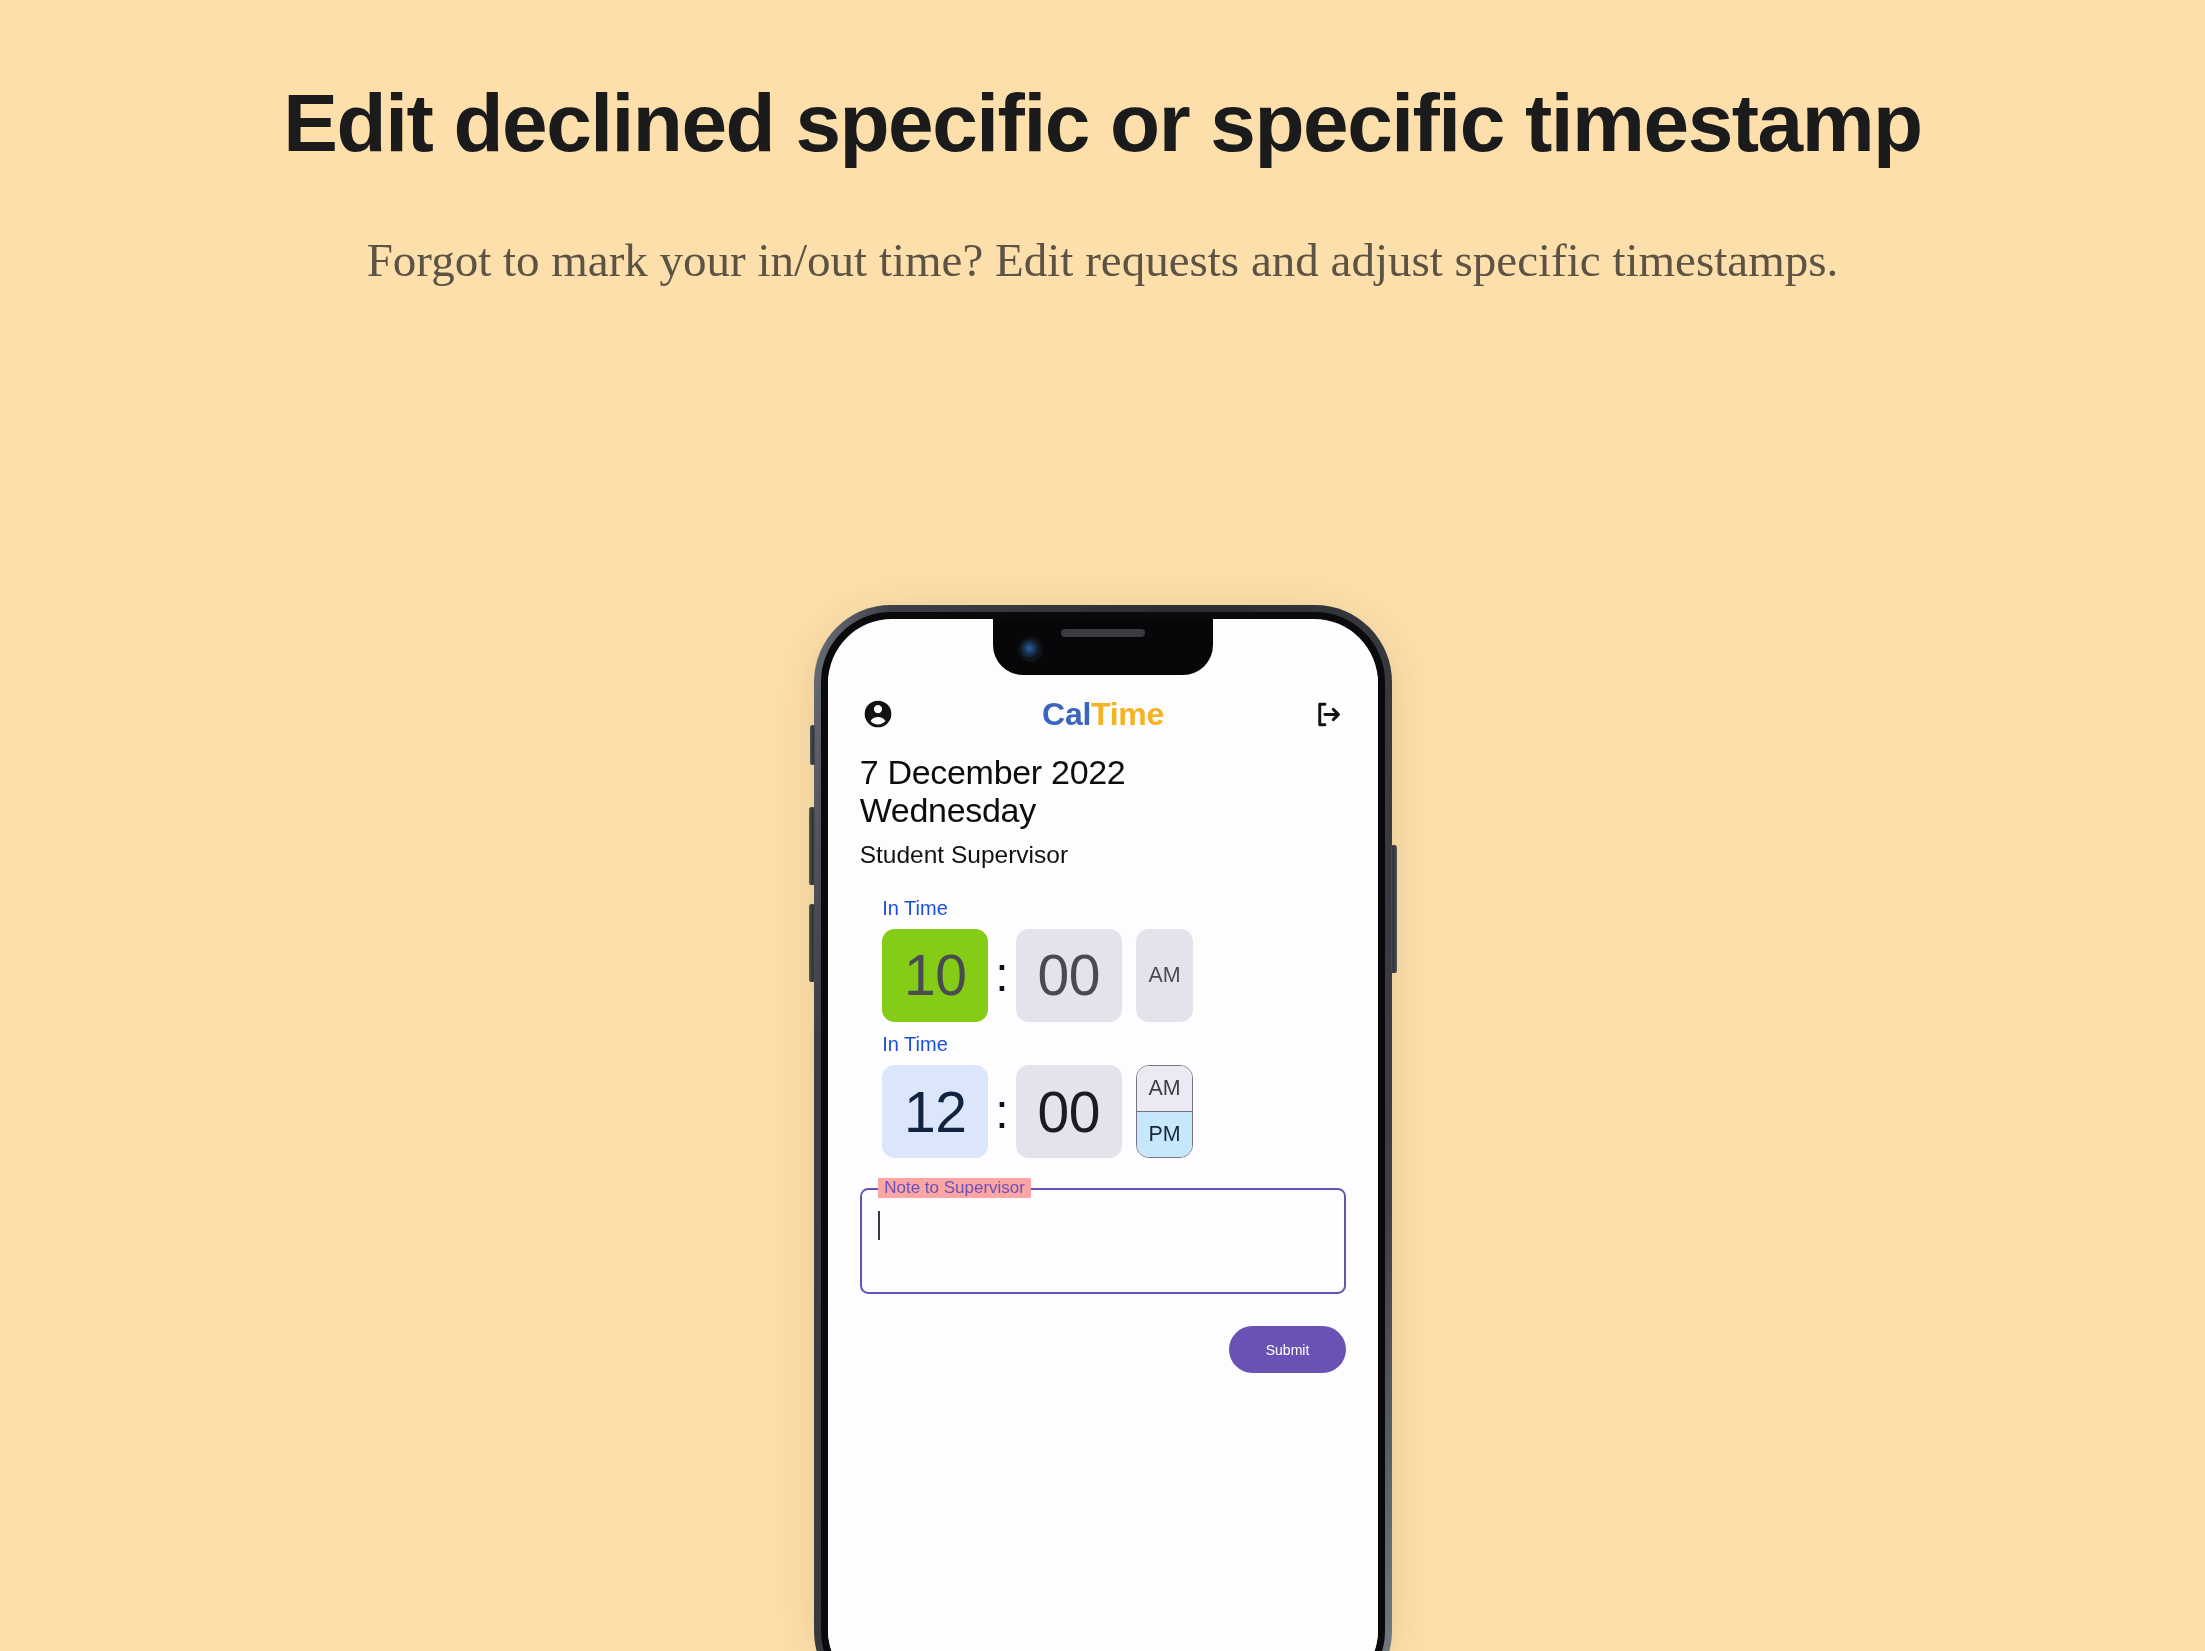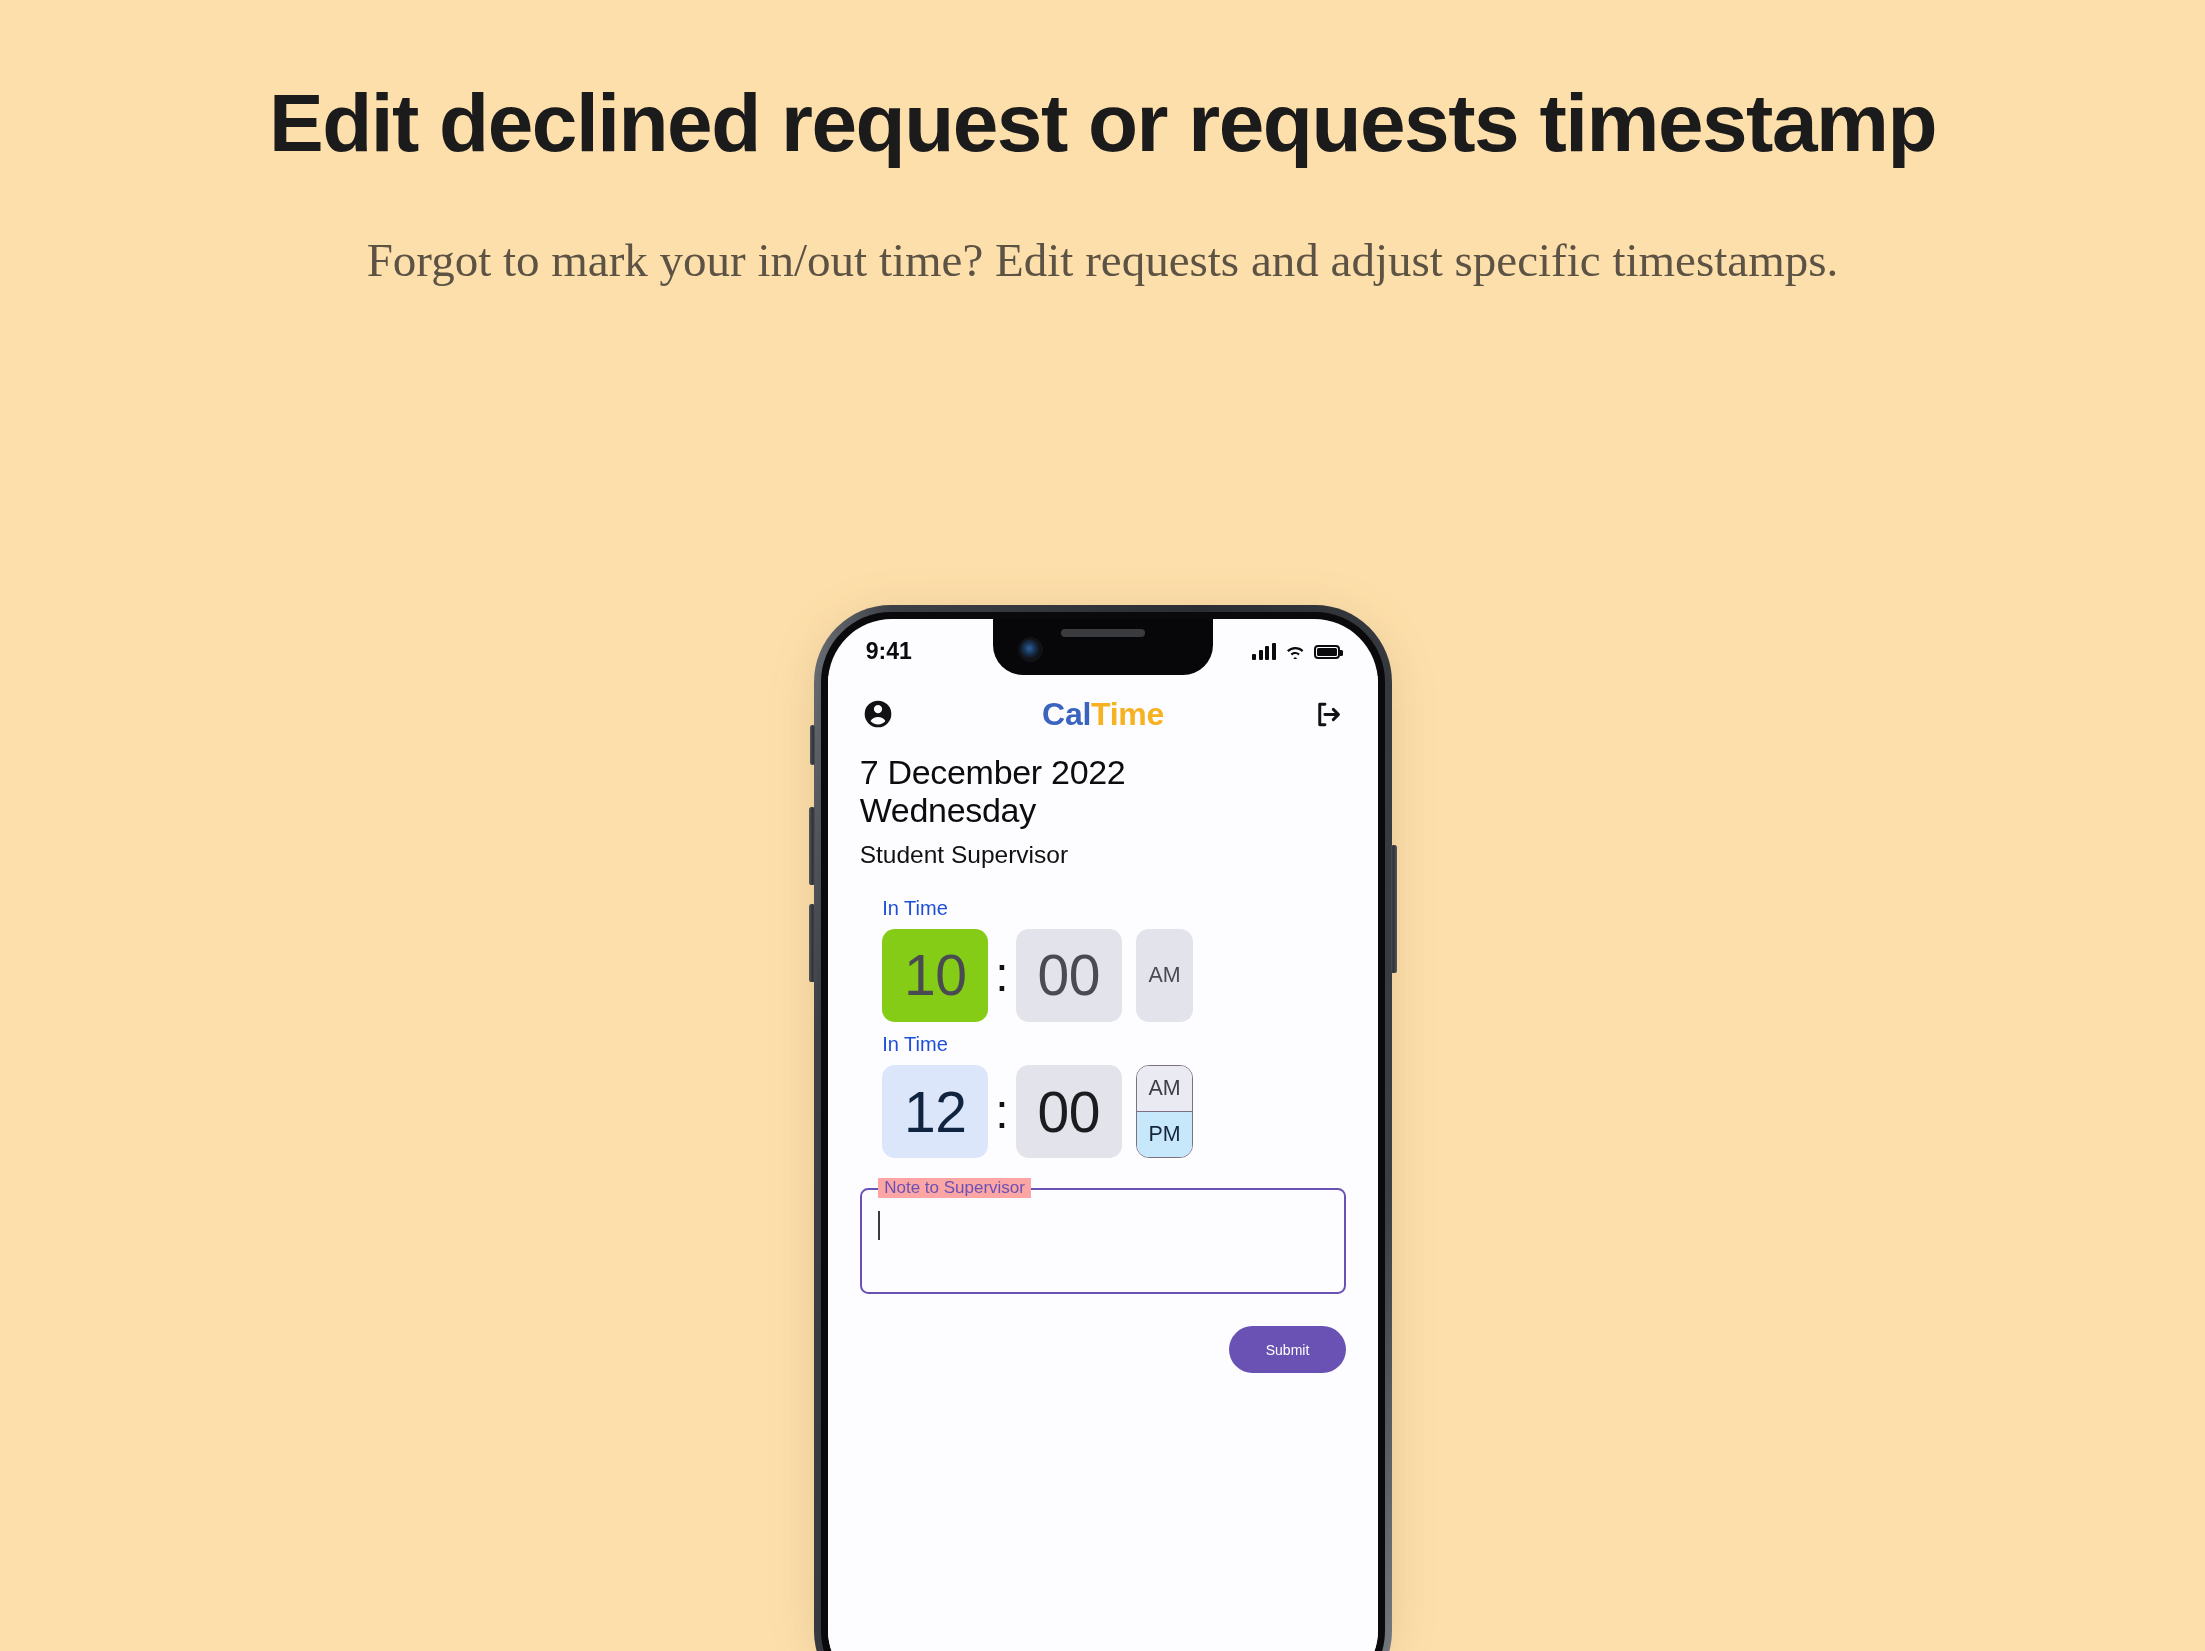--- a/index.html
+++ b/index.html
@@ -320,60 +320,41 @@
     border: none;
     border-radius: 31px;
     padding: 15.3px 37px;
     font-family: "Liberation Sans", sans-serif;
   }
 </style>
 </head>
 <body>
 
 <div class="promo">
-  <h1 class="promo-title">Edit declined request or requests timestamp</h1>
+  <h1 class="promo-title">Edit declined specific or specific timestamp</h1>
   <p class="promo-sub">Forgot to mark your in/out time? Edit requests and adjust specific timestamps.</p>
 </div>
 
 <div class="phone-wrap">
   <div class="phone-shadow"></div>
 
   <div class="phone-outer">
     <div class="btn-side btn-silent"></div>
     <div class="btn-side btn-volup"></div>
     <div class="btn-side btn-voldn"></div>
     <div class="btn-side btn-power"></div>
 
     <div class="phone-inner">
       <div class="screen">
 
         <div class="notch">
           <div class="speaker"></div>
           <div class="camera"></div>
         </div>
 
-        <div class="statusbar">
-          <div class="sb-time">9:41</div>
-          <div class="sb-icons">
-            <span class="bars">
-                <i></i>
-                <i></i>
-                <i></i>
-                <i></i>
-              </span>
-            <svg width="20.4" height="15.3" viewBox="0 0 24 18">
-              <path d="M12 15.6a1.9 1.9 0 1 0 0 3.8 1.9 1.9 0 0 0 0-3.8z" fill="#0b0b0d"></path>
-              <path d="M12 9.4c-2.1 0-4 .8-5.4 2.2l1.8 1.8A5.1 5.1 0 0 1 12 11.9c1.4 0 2.7.6 3.6 1.5l1.8-1.8A7.6 7.6 0 0 0 12 9.4z" fill="#0b0b0d"></path>
-              <path d="M12 3.6c-3.7 0-7.1 1.5-9.6 3.9l1.8 1.8A11 11 0 0 1 12 6.1c3 0 5.8 1.2 7.8 3.2l1.8-1.8A13.6 13.6 0 0 0 12 3.6z" fill="#0b0b0d"></path>
-            </svg>
-            <span class="batt">
-                <span></span>
-              </span>
-          </div>
-        </div>
 
         <div class="app">
 
           <div class="appbar">
             <div class="icon-btn">
               <svg width="32" height="32" viewBox="0 0 24 24">
                 <path fill="#121214" d="M12 2a10 10 0 1 0 0 20 10 10 0 0 0 0-20zm0 3.2a3.1 3.1 0 1 1 0 6.2 3.1 3.1 0 0 1 0-6.2zm0 14.6a7.3 7.3 0 0 1-5.6-2.6c1.2-1.8 3.3-2.9 5.6-2.9s4.4 1.1 5.6 2.9A7.3 7.3 0 0 1 12 19.8z"></path>
               </svg>
             </div>
             <div class="logo">

